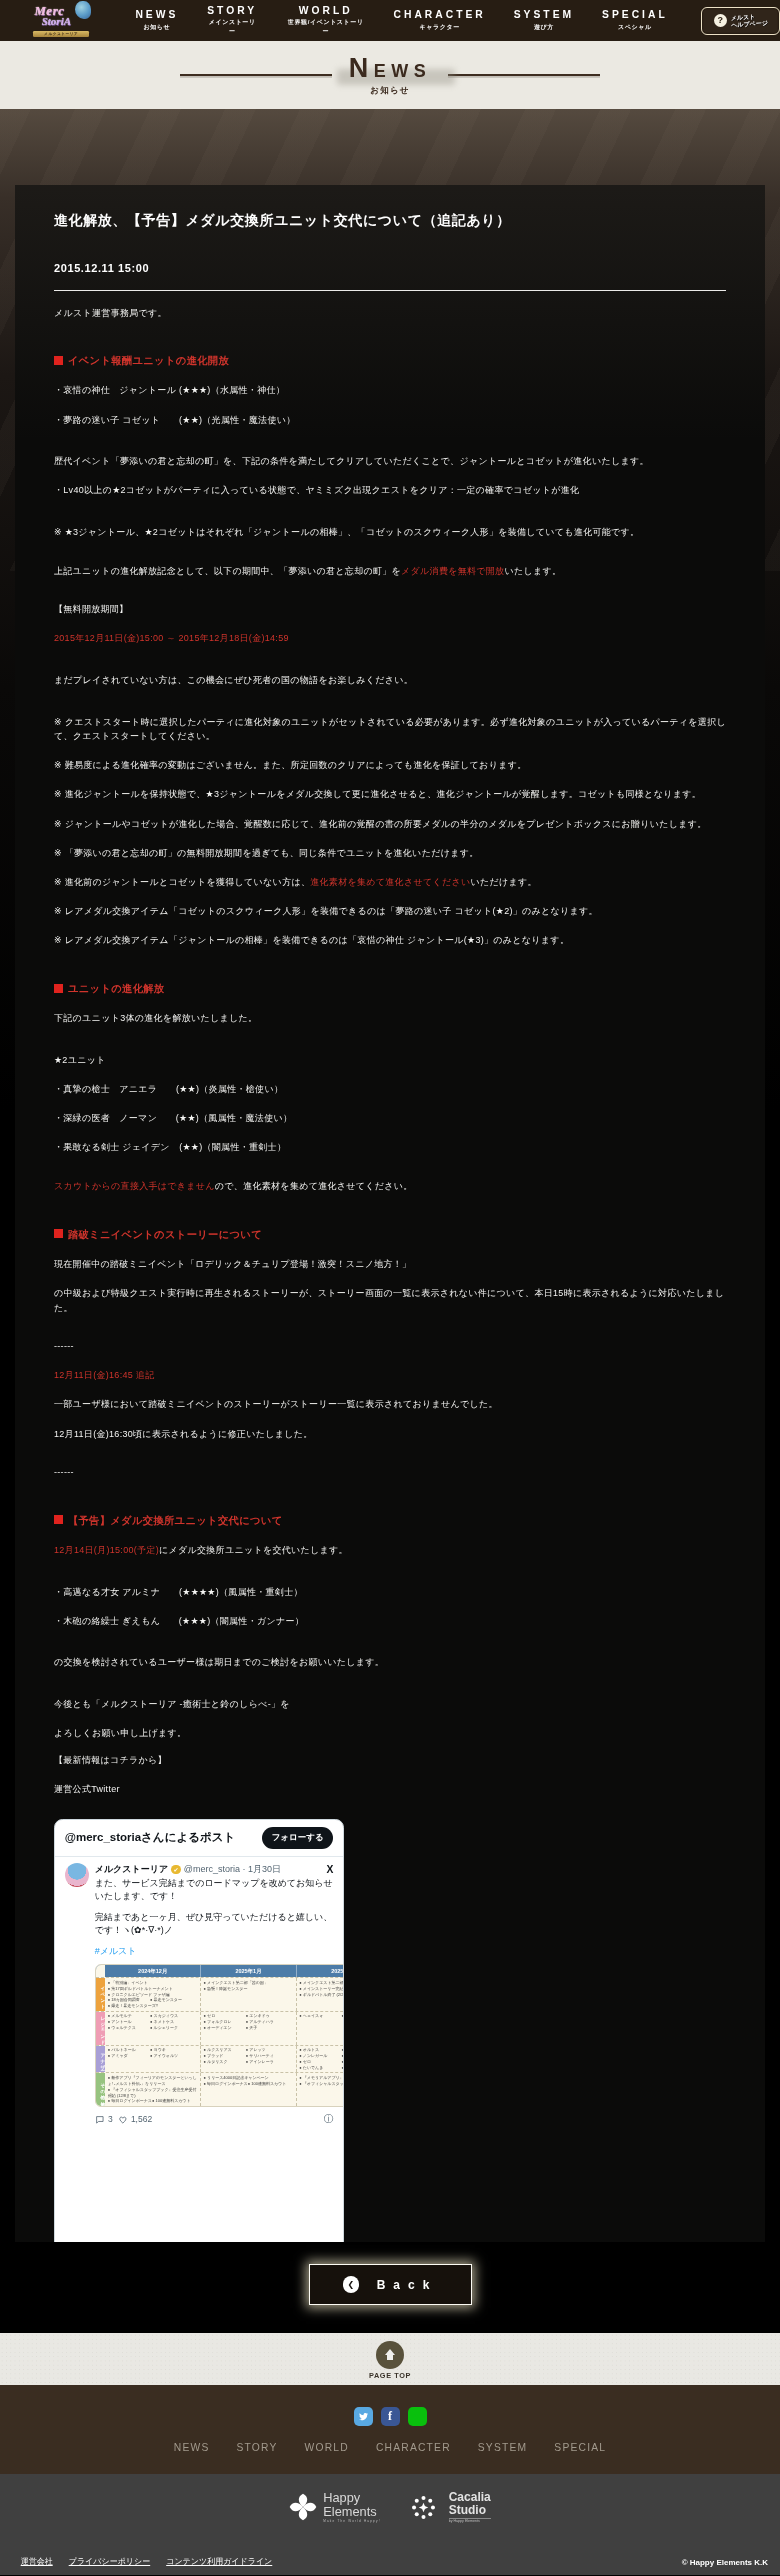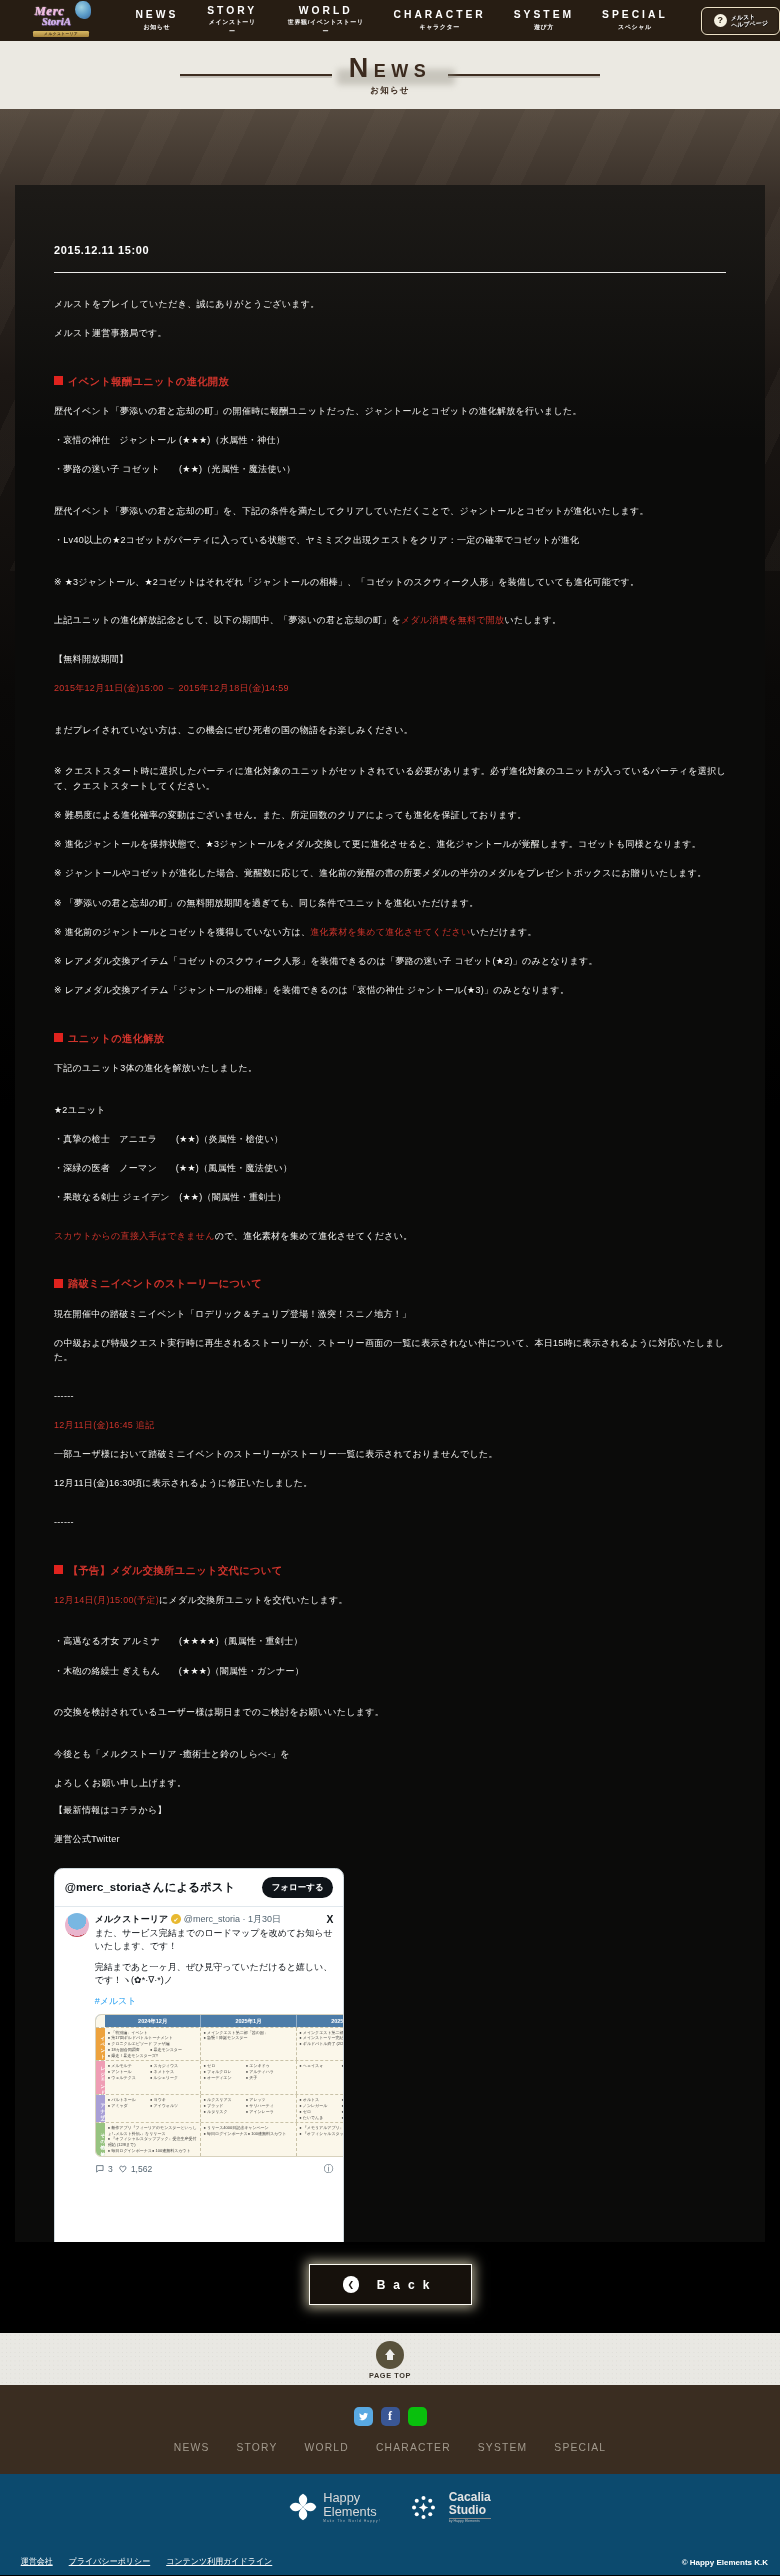--- a/index.html
+++ b/index.html
@@ -96,21 +96,21 @@
   
   .bfoot { height:89px; background:#3a2d21; display:flex; flex-direction:column; align-items:center; justify-content:center; gap:16px; }
   .socials { display:flex; gap:8px; }
   .soc { width:19px; height:19px; border-radius:4.9px; display:flex; align-items:center; justify-content:center; cursor:pointer; color:#fff; }
   .soc svg { width:11px; height:11px; fill:#fff; }
   .soc.fb { font:700 12px "Liberation Serif",serif; }
   .fnav { display:flex; gap:27px; }
   .fnav span { color:#a29a8d; font-size:10.3px; letter-spacing:1.2px; cursor:pointer; }
 
   
-  .kfoot { height:101px; background:#0c4a6e; position:relative; }
+  .kfoot { height:101px; background:#404040; position:relative; }
   .brands { position:absolute; left:0; right:0; top:17px; display:flex; justify-content:center; align-items:center; gap:29px; }
   .he { display:flex; align-items:center; gap:6px; cursor:pointer; }
   .he .tx { color:#d9d9d9; font-size:12.8px; line-height:13.4px; font-weight:400; }
   .he .tag { font-size:3px; letter-spacing:1.2px; color:#bdbdbd; margin-top:1.2px; }
   .cs { display:flex; align-items:center; gap:12px; cursor:pointer; }
   .cs .tx { color:#e3e3e3; font-size:12px; line-height:12.8px; font-weight:700; }
   .cs .tag { font-size:3.6px; color:#bdbdbd; margin-top:1.2px; border-top:0.6px solid #888; padding-top:0.6px; }
   .legal { position:absolute; left:20.7px; bottom:8.5px; display:flex; gap:16px; }
   .legal span { color:#fff; font-size:8px; text-decoration:underline; cursor:pointer; }
   .copyr { position:absolute; right:12px; bottom:8.5px; color:#fff; font-size:8px; font-weight:700; }
@@ -166,27 +166,26 @@
     <div class="banner-ttl">
       <div class="smear"></div>
       <div class="t"><span class="big">N</span><span>EWS</span></div>
       <div class="s">お知らせ</div>
     </div>
     <div class="line"></div>
   </div>
 
   <div class="main">
     <div class="card">
+      <div class="a-title">進化解放、【予告】メダル交換所ユニット交代について（追記あり）</div>
       <div class="a-date">2015.12.11 15:00</div>
       <hr class="a-hr">
       <div class="a-body">
-          <p class="blk" style="margin-top: 24px;"><span>メルストをプレイしていただき、誠にありがとうございます。</span></p>
           <p class="blk"><span>メルスト運営事務局です。</span></p>
           <p class="blk h" style="margin-top: 34px;"><span class="sq"></span><span>イベント報酬ユニットの進化開放</span></p>
-          <p class="blk"><span>歴代イベント「夢添いの君と忘却の町」の開催時に報酬ユニットだった、ジャントールとコゼットの進化解放を行いました。</span></p>
           <p class="blk"><span>・哀惜の神仕　ジャントール (★★★)（水属性・神仕）</span></p>
           <p class="blk"><span>・夢路の迷い子 コゼット　　(★★)（光属性・魔法使い）</span></p>
           <p class="blk" style="margin-top: 27px;"><span>歴代イベント「夢添いの君と忘却の町」を、下記の条件を満たしてクリアしていただくことで、ジャントールとコゼットが進化いたします。</span></p>
           <p class="blk"><span>・Lv40以上の★2コゼットがパーティに入っている状態で、ヤミミズク出現クエストをクリア：一定の確率でコゼットが進化</span></p>
           <p class="blk" style="margin-top: 27px;"><span>※ ★3ジャントール、★2コゼットはそれぞれ「ジャントールの相棒」、「コゼットのスクウィーク人形」を装備していても進化可能です。</span></p>
           <p class="blk" style="margin-top: 24px;"><span>上記ユニットの進化解放記念として、以下の期間中、「夢添いの君と忘却の町」を</span><span class="red">メダル消費を無料で開放</span><span>いたします。</span></p>
           <p class="blk" style="margin-top: 24px;"><span>【無料開放期間】</span></p>
           <p class="blk"><span class="red">2015年12月11日(金)15:00 ～ 2015年12月18日(金)14:59</span></p>
           <p class="blk" style="margin-top: 27px;"><span>まだプレイされていない方は、この機会にぜひ死者の国の物語をお楽しみください。</span></p>
           <p class="blk" style="margin-top: 27px;"><span>※ クエストスタート時に選択したパーティに進化対象のユニットがセットされている必要があります。必ず進化対象のユニットが入っているパーティを選択して、クエストスタートしてください。</span></p>

